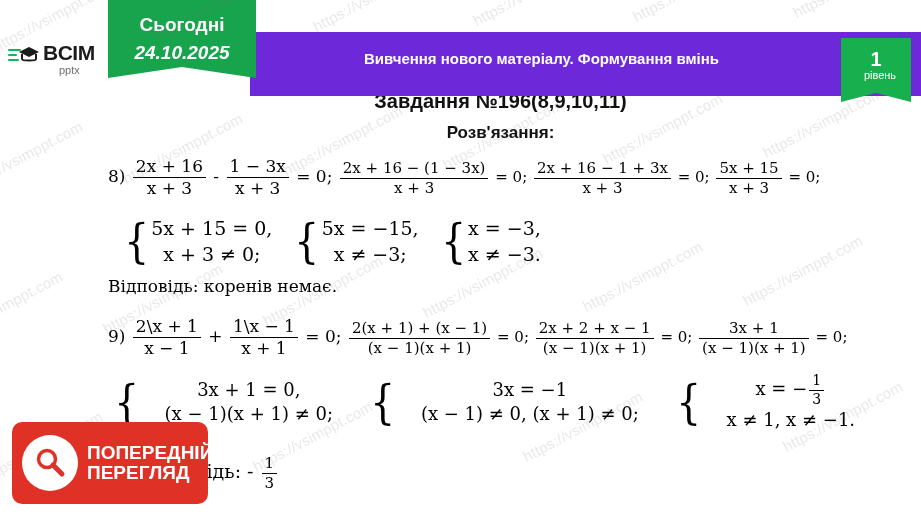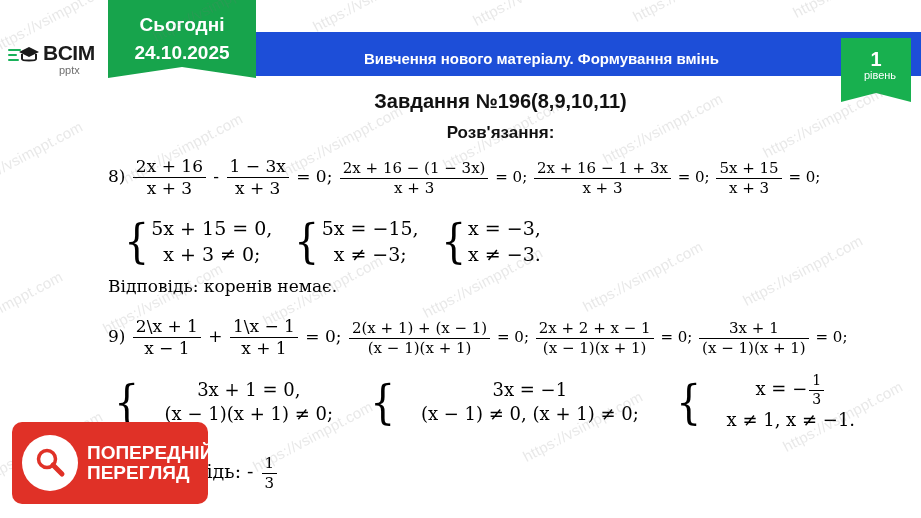--- a/index.html
+++ b/index.html
@@ -37,22 +37,22 @@
     transform: rotate(-28deg);
     transform-origin: left top;
     letter-spacing: 0.2px;
   }
   
   .topbar {
     position: absolute;
     left: 250px;
     top: 32px;
     width: 671px;
-    height: 44px;
-    background: #1d4ed8;
+    height: 64px;
+    background: #6d28d9;
     z-index: 5;
   }
   .topbar-text {
     position: absolute;
     left: 0;
     top: 0;
     width: 583px;
     height: 52px;
     display: flex;
     align-items: center;
@@ -170,20 +170,21 @@
     clip-path: polygon(0 0, 100% 0, 100% 100%, 50% 86%, 0 100%);
   }
   .datebox .d1 {
     font-size: 19px;
     font-weight: bold;
     margin-bottom: 6px;
   }
   .datebox .d2 {
     font-size: 19px;
     font-weight: bold;
+    font-style: italic;
   }
   
   .content {
     position: absolute;
     left: 0;
     top: 84px;
     width: 921px;
     height: 434px;
     z-index: 4;
     padding-left: 40px;

